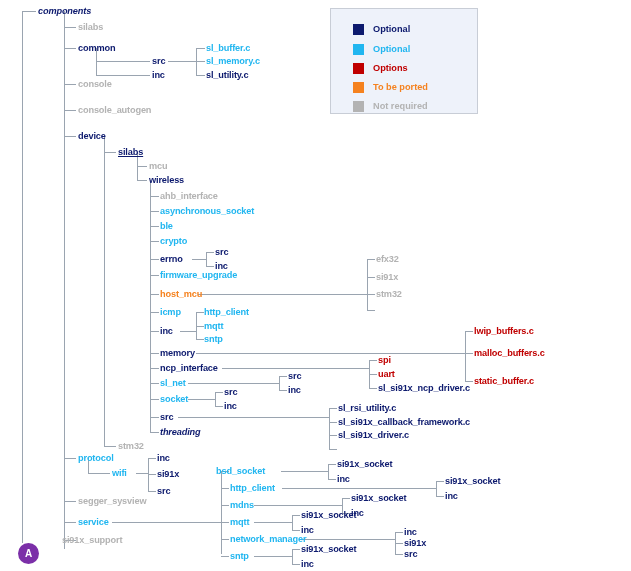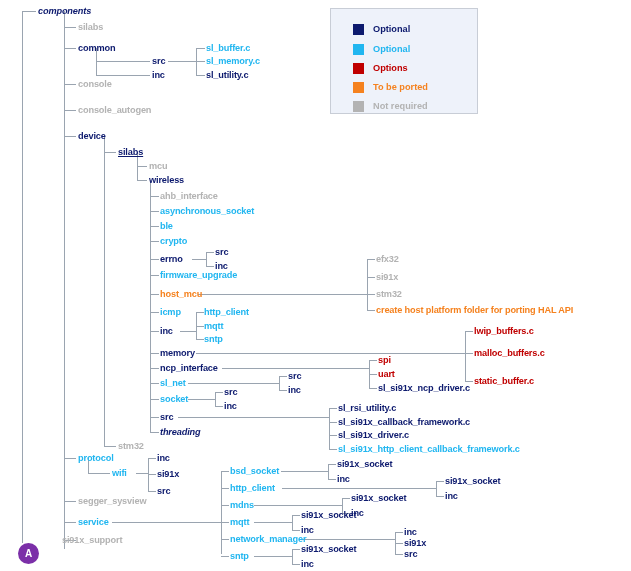--- a/index.html
+++ b/index.html
@@ -258,21 +258,20 @@
   <div class="node c-optional" style="left:160px; top:226px;">ble</div>
   <div class="node c-optional" style="left:160px; top:241px;">crypto</div>
   <div class="node c-mandatory" style="left:160px; top:259px;">errno</div>
   <div class="node c-mandatory" style="left:215px; top:252px;">src</div>
   <div class="node c-mandatory" style="left:215px; top:266px;">inc</div>
   <div class="node c-optional" style="left:160px; top:275px;">firmware_upgrade</div>
   <div class="node c-ported" style="left:160px; top:294px;">host_mcu</div>
   <div class="node c-notreq" style="left:376px; top:259px;">efx32</div>
   <div class="node c-notreq" style="left:376px; top:277px;">si91x</div>
   <div class="node c-notreq" style="left:376px; top:294px;">stm32</div>
-  <div class="node c-ported" style="left:376px; top:310px;">create host platform folder for porting HAL API</div>
   <div class="node c-optional" style="left:160px; top:312px;">icmp</div>
   <div class="node c-mandatory" style="left:160px; top:331px;">inc</div>
   <div class="node c-optional" style="left:204px; top:312px;">http_client</div>
   <div class="node c-optional" style="left:204px; top:326px;">mqtt</div>
   <div class="node c-optional" style="left:204px; top:339px;">sntp</div>
   <div class="node c-mandatory" style="left:160px; top:353px;">memory</div>
   <div class="node c-options" style="left:474px; top:331px;">lwip_buffers.c</div>
   <div class="node c-options" style="left:474px; top:353px;">malloc_buffers.c</div>
   <div class="node c-options" style="left:474px; top:381px;">static_buffer.c</div>
   <div class="node c-mandatory" style="left:160px; top:368px;">ncp_interface</div>
@@ -282,31 +281,30 @@
   <div class="node c-optional" style="left:160px; top:383px;">sl_net</div>
   <div class="node c-mandatory" style="left:288px; top:376px;">src</div>
   <div class="node c-mandatory" style="left:288px; top:390px;">inc</div>
   <div class="node c-optional" style="left:160px; top:399px;">socket</div>
   <div class="node c-mandatory" style="left:224px; top:392px;">src</div>
   <div class="node c-mandatory" style="left:224px; top:406px;">inc</div>
   <div class="node c-mandatory" style="left:160px; top:417px;">src</div>
   <div class="node c-mandatory" style="left:338px; top:408px;">sl_rsi_utility.c</div>
   <div class="node c-mandatory" style="left:338px; top:422px;">sl_si91x_callback_framework.c</div>
   <div class="node c-mandatory" style="left:338px; top:435px;">sl_si91x_driver.c</div>
-  <div class="node c-optional" style="left:338px; top:449px;">sl_si91x_http_client_callback_framework.c</div>
   <div class="node c-mandatory" style="left:160px; top:432px;font-style:italic;">threading</div>
   <div class="node c-notreq" style="left:118px; top:446px;">stm32</div>
   <div class="node c-optional" style="left:78px;  top:458px;">protocol</div>
   <div class="node c-optional" style="left:112px; top:473px;">wifi</div>
   <div class="node c-mandatory" style="left:157px; top:458px;">inc</div>
   <div class="node c-mandatory" style="left:157px; top:474px;">si91x</div>
   <div class="node c-mandatory" style="left:157px; top:491px;">src</div>
   <div class="node c-notreq" style="left:78px; top:501px;">segger_sysview</div>
   <div class="node c-optional" style="left:78px;  top:522px;">service</div>
-  <div class="node c-optional" style="left:230px; top:471px;">bsd_socket</div>
+  <div class="node c-optional" style="left:216px; top:471px;">bsd_socket</div>
   <div class="node c-mandatory" style="left:337px; top:464px;">si91x_socket</div>
   <div class="node c-mandatory" style="left:337px; top:479px;">inc</div>
   <div class="node c-optional" style="left:230px; top:488px;">http_client</div>
   <div class="node c-mandatory" style="left:445px; top:481px;">si91x_socket</div>
   <div class="node c-mandatory" style="left:445px; top:496px;">inc</div>
   <div class="node c-optional" style="left:230px; top:505px;">mdns</div>
   <div class="node c-mandatory" style="left:351px; top:498px;">si91x_socket</div>
   <div class="node c-mandatory" style="left:351px; top:513px;">inc</div>
   <div class="node c-optional" style="left:230px; top:522px;">mqtt</div>
   <div class="node c-mandatory" style="left:301px; top:515px;">si91x_socket</div>

